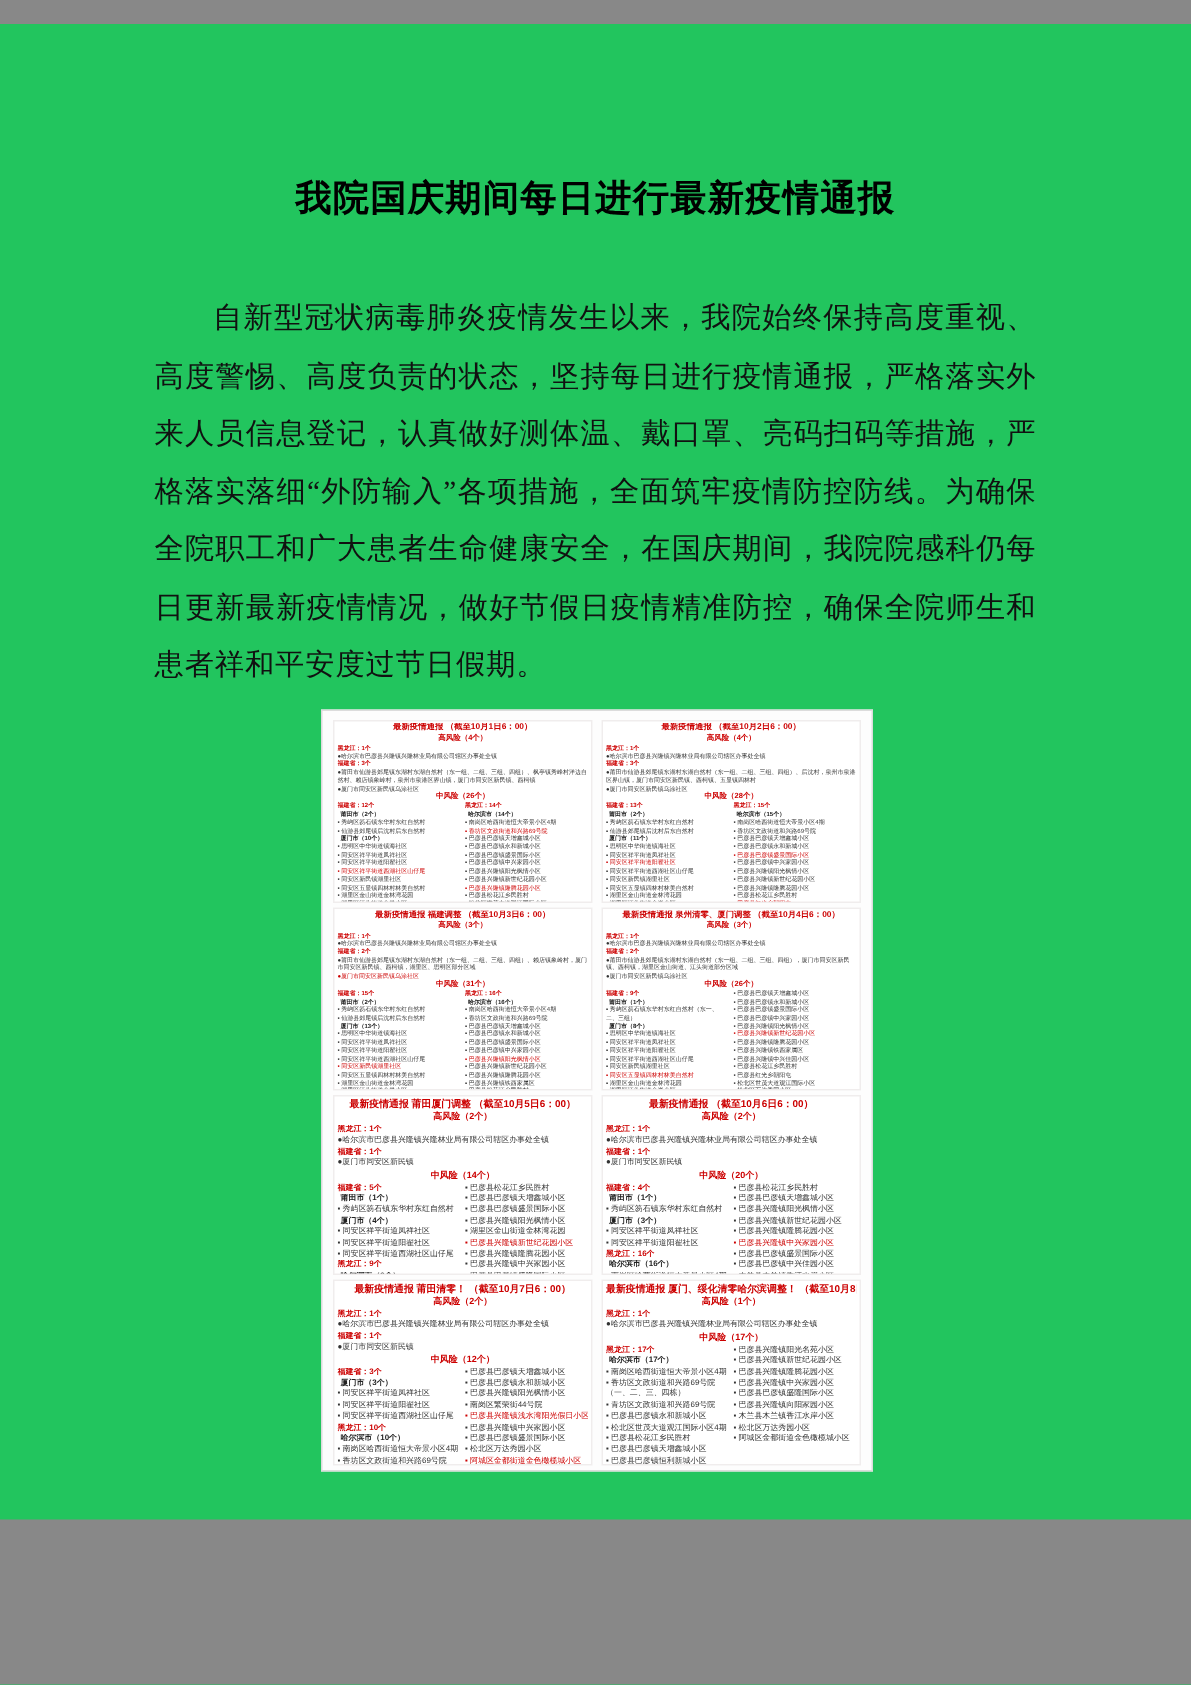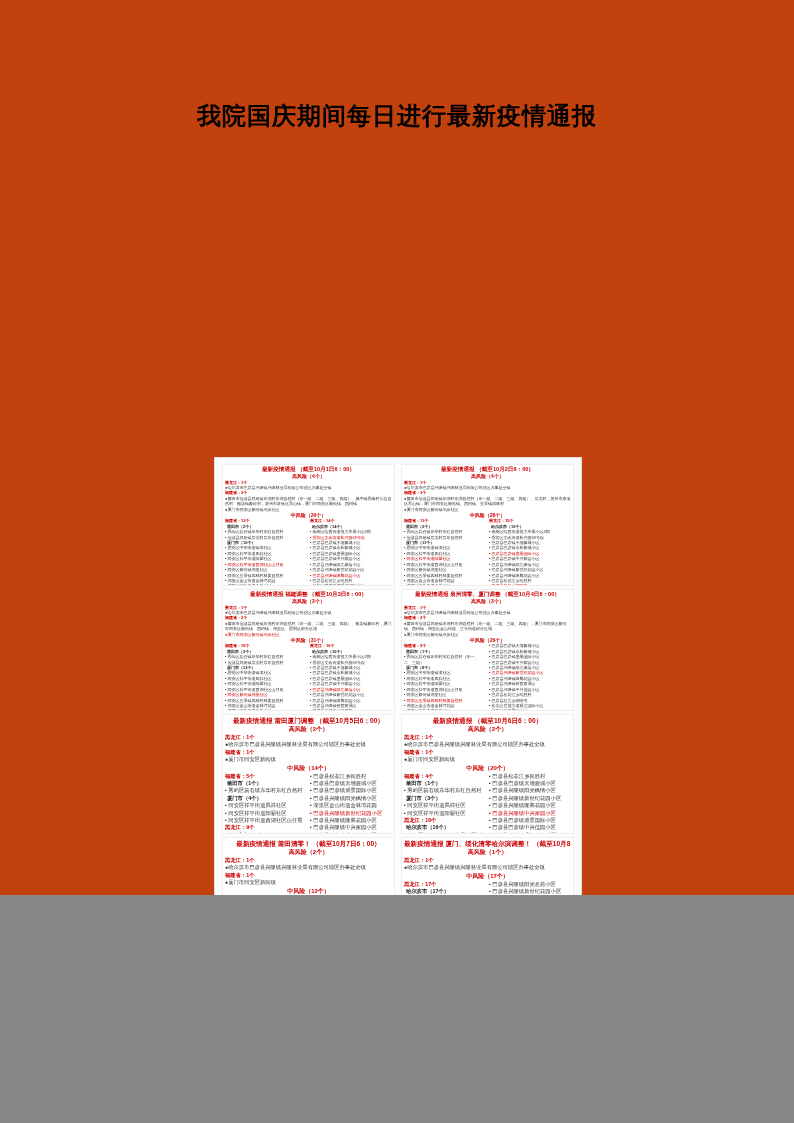--- a/index.html
+++ b/index.html
@@ -1,20 +1,20 @@
 <!DOCTYPE html>
 <html><head>
 <meta charset="utf-8">
 <style>
   html,body{margin:0;padding:0;background:#888;}
   .page{
     position:relative;
-    width:794px;height:895px;
-    background:#c2410c;
-    margin:0 auto;
+    width:794px;height:997px;
+    background:#22c55e;
+    margin:16px auto;
     overflow:hidden;
     font-family:"Liberation Serif","DejaVu Serif",serif;
   }
   .doc-title{
     margin:0;
     padding-top:100px;
     text-align:center;
     font-size:24px;
     font-weight:bold;
     color:#000;
@@ -88,20 +88,21 @@
     font-family:"Liberation Serif","DejaVu Serif",serif;
   }
 </style>
 </head>
 <body>
 
 <div class="page">
 
   <h1 class="doc-title">我院国庆期间每日进行最新疫情通报</h1>
 
+  <p class="doc-paragraph">自新型冠状病毒肺炎疫情发生以来，我院始终保持高度重视、高度警惕、高度负责的状态，坚持每日进行疫情通报，严格落实外来人员信息登记，认真做好测体温、戴口罩、亮码扫码等措施，严格落实落细“外防输入”各项措施，全面筑牢疫情防控防线。为确保全院职工和广大患者生命健康安全，在国庆期间，我院院感科仍每日更新最新疫情情况，做好节假日疫情精准防控，确保全院师生和患者祥和平安度过节日假期。</p>
 
   <div class="bulletin" id="bulletin">
       <div class="panel dense">
         <div class="panel-title">最新疫情通报 （截至10月1日6：00）</div>
         <div class="risk-header">高风险（4个）</div>
         <div class="line label">黑龙江：1个</div>
         <div class="line item">●哈尔滨市巴彦县兴隆镇兴隆林业局有限公司辖区办事处全镇</div>
         <div class="line label">福建省：3个</div>
         <div class="line item wrap">●莆田市仙游县郊尾镇东湖村东湖自然村（东一组、二组、三组、四组）、枫亭镇秀峰村洋边自然村、赖店镇象岭村，泉州市泉港区界山镇，厦门市同安区新民镇、西柯镇</div>
         <div class="line item">●厦门市同安区新民镇乌涂社区</div>

